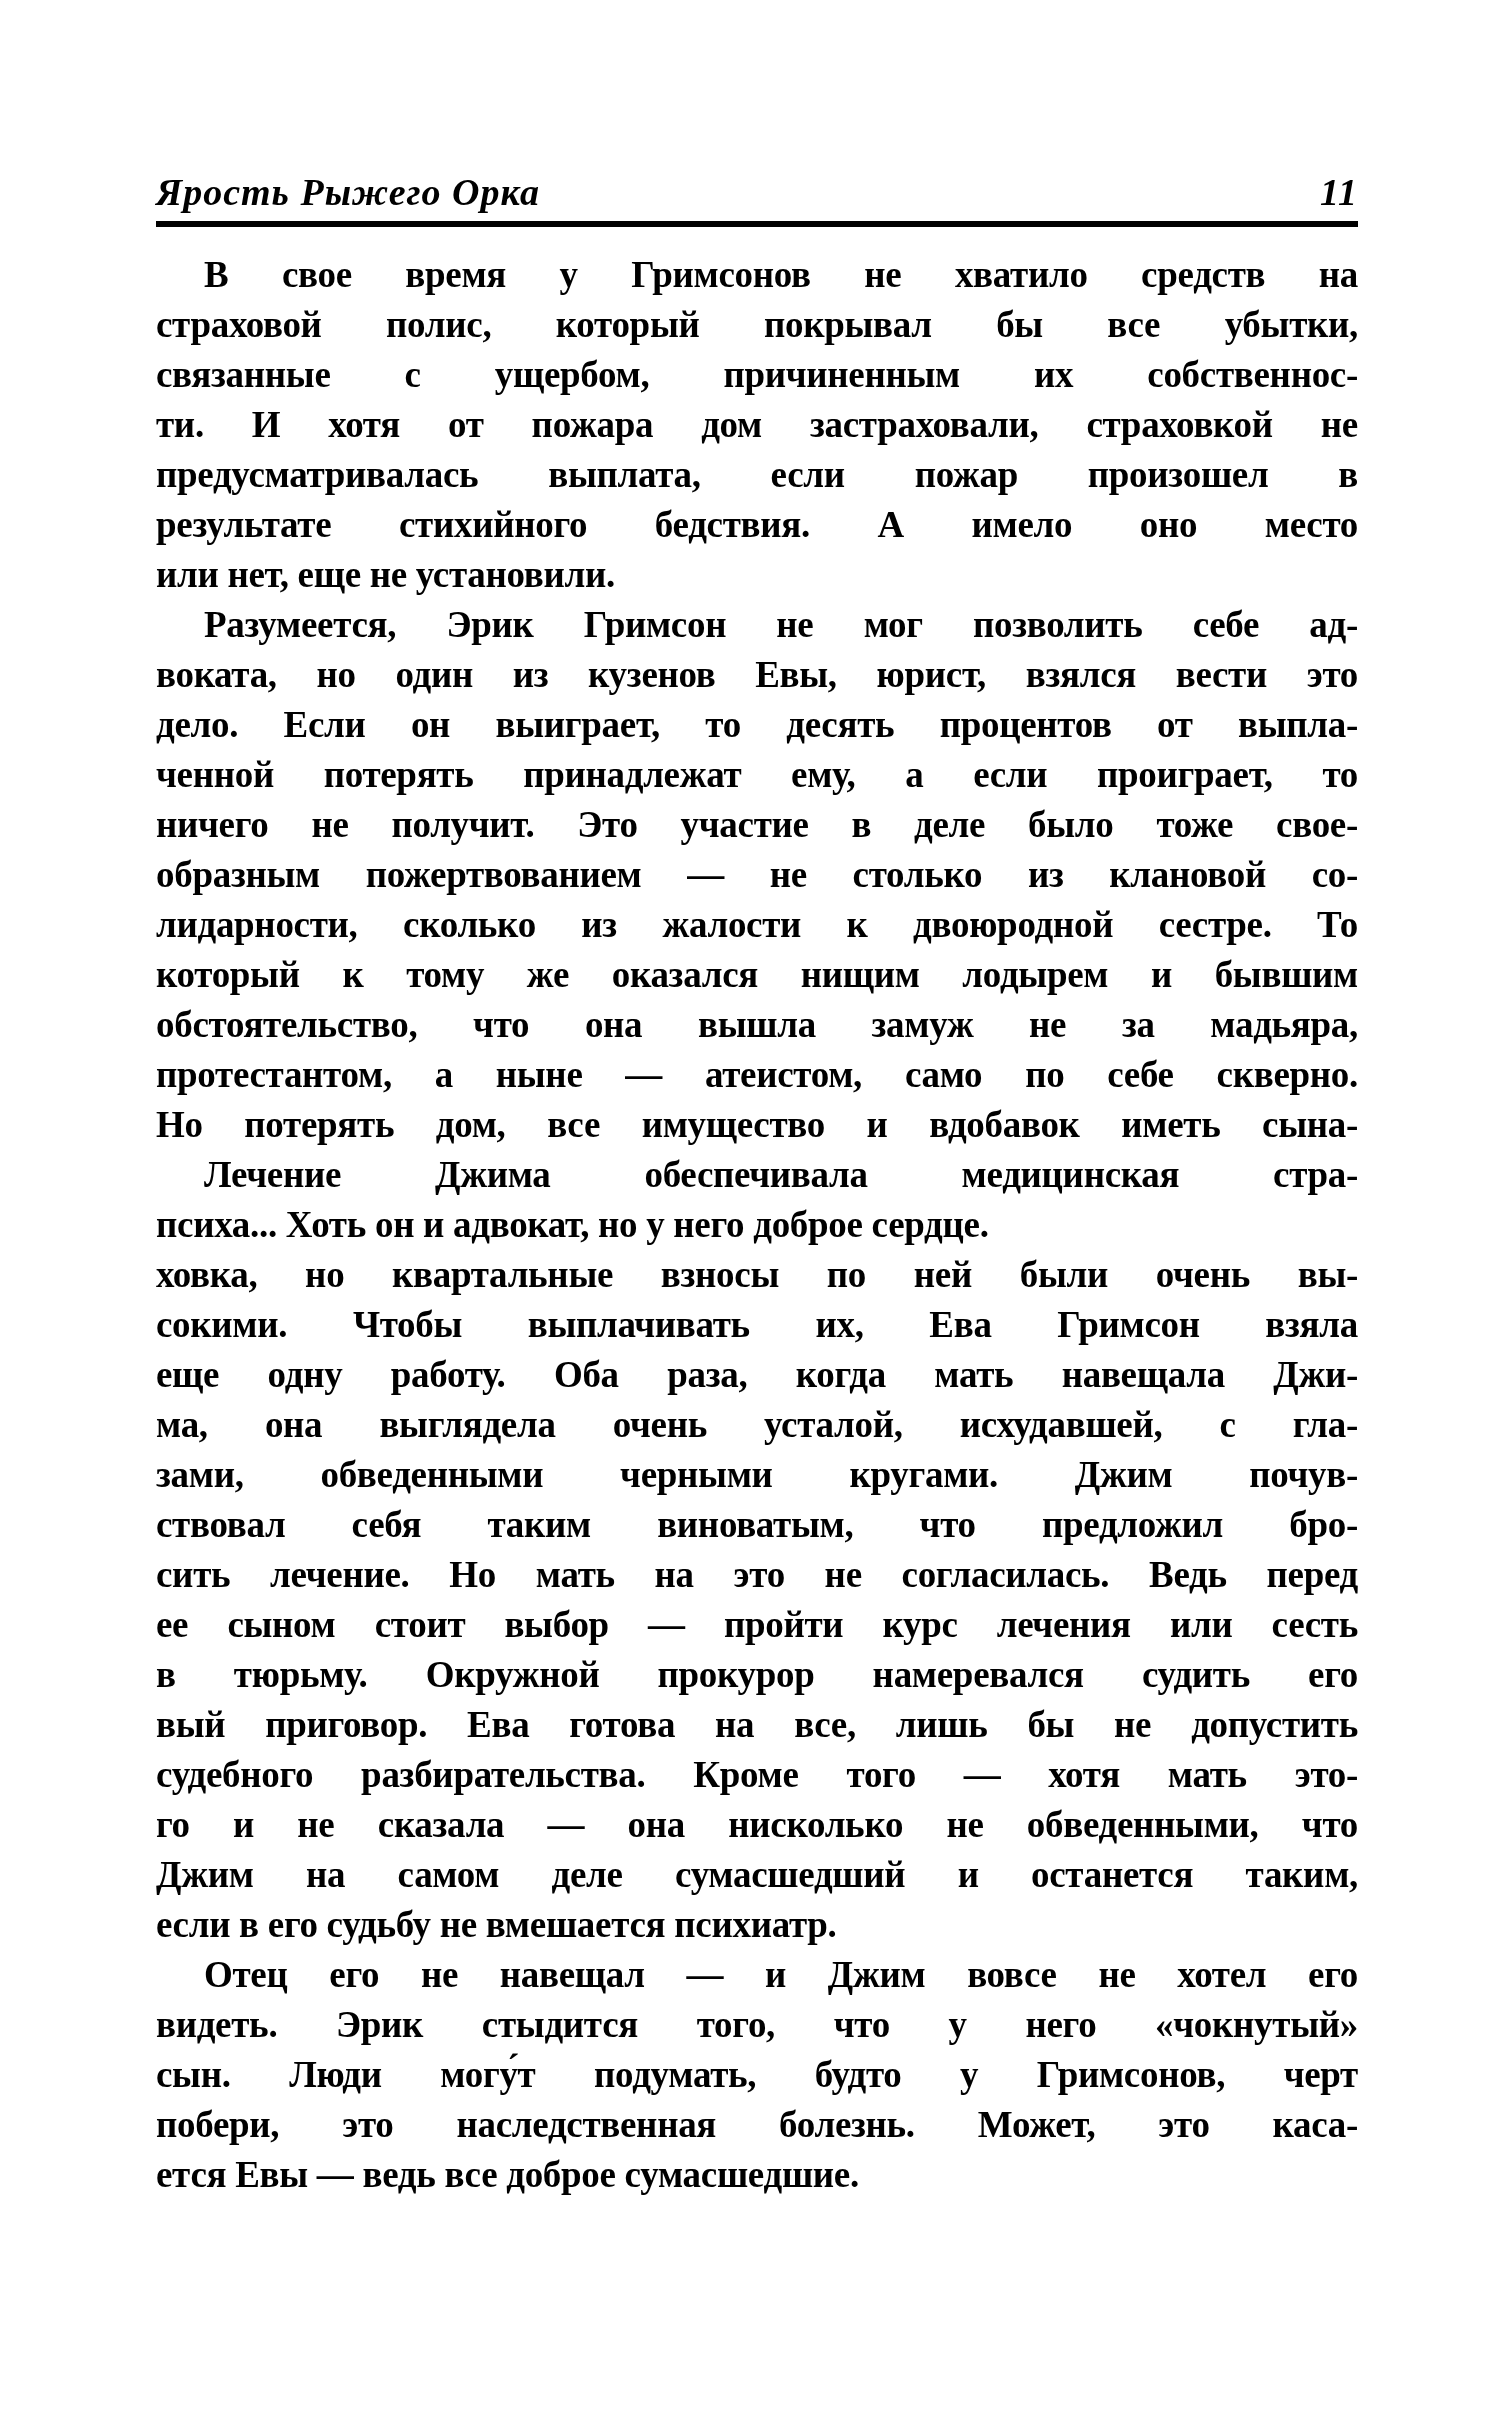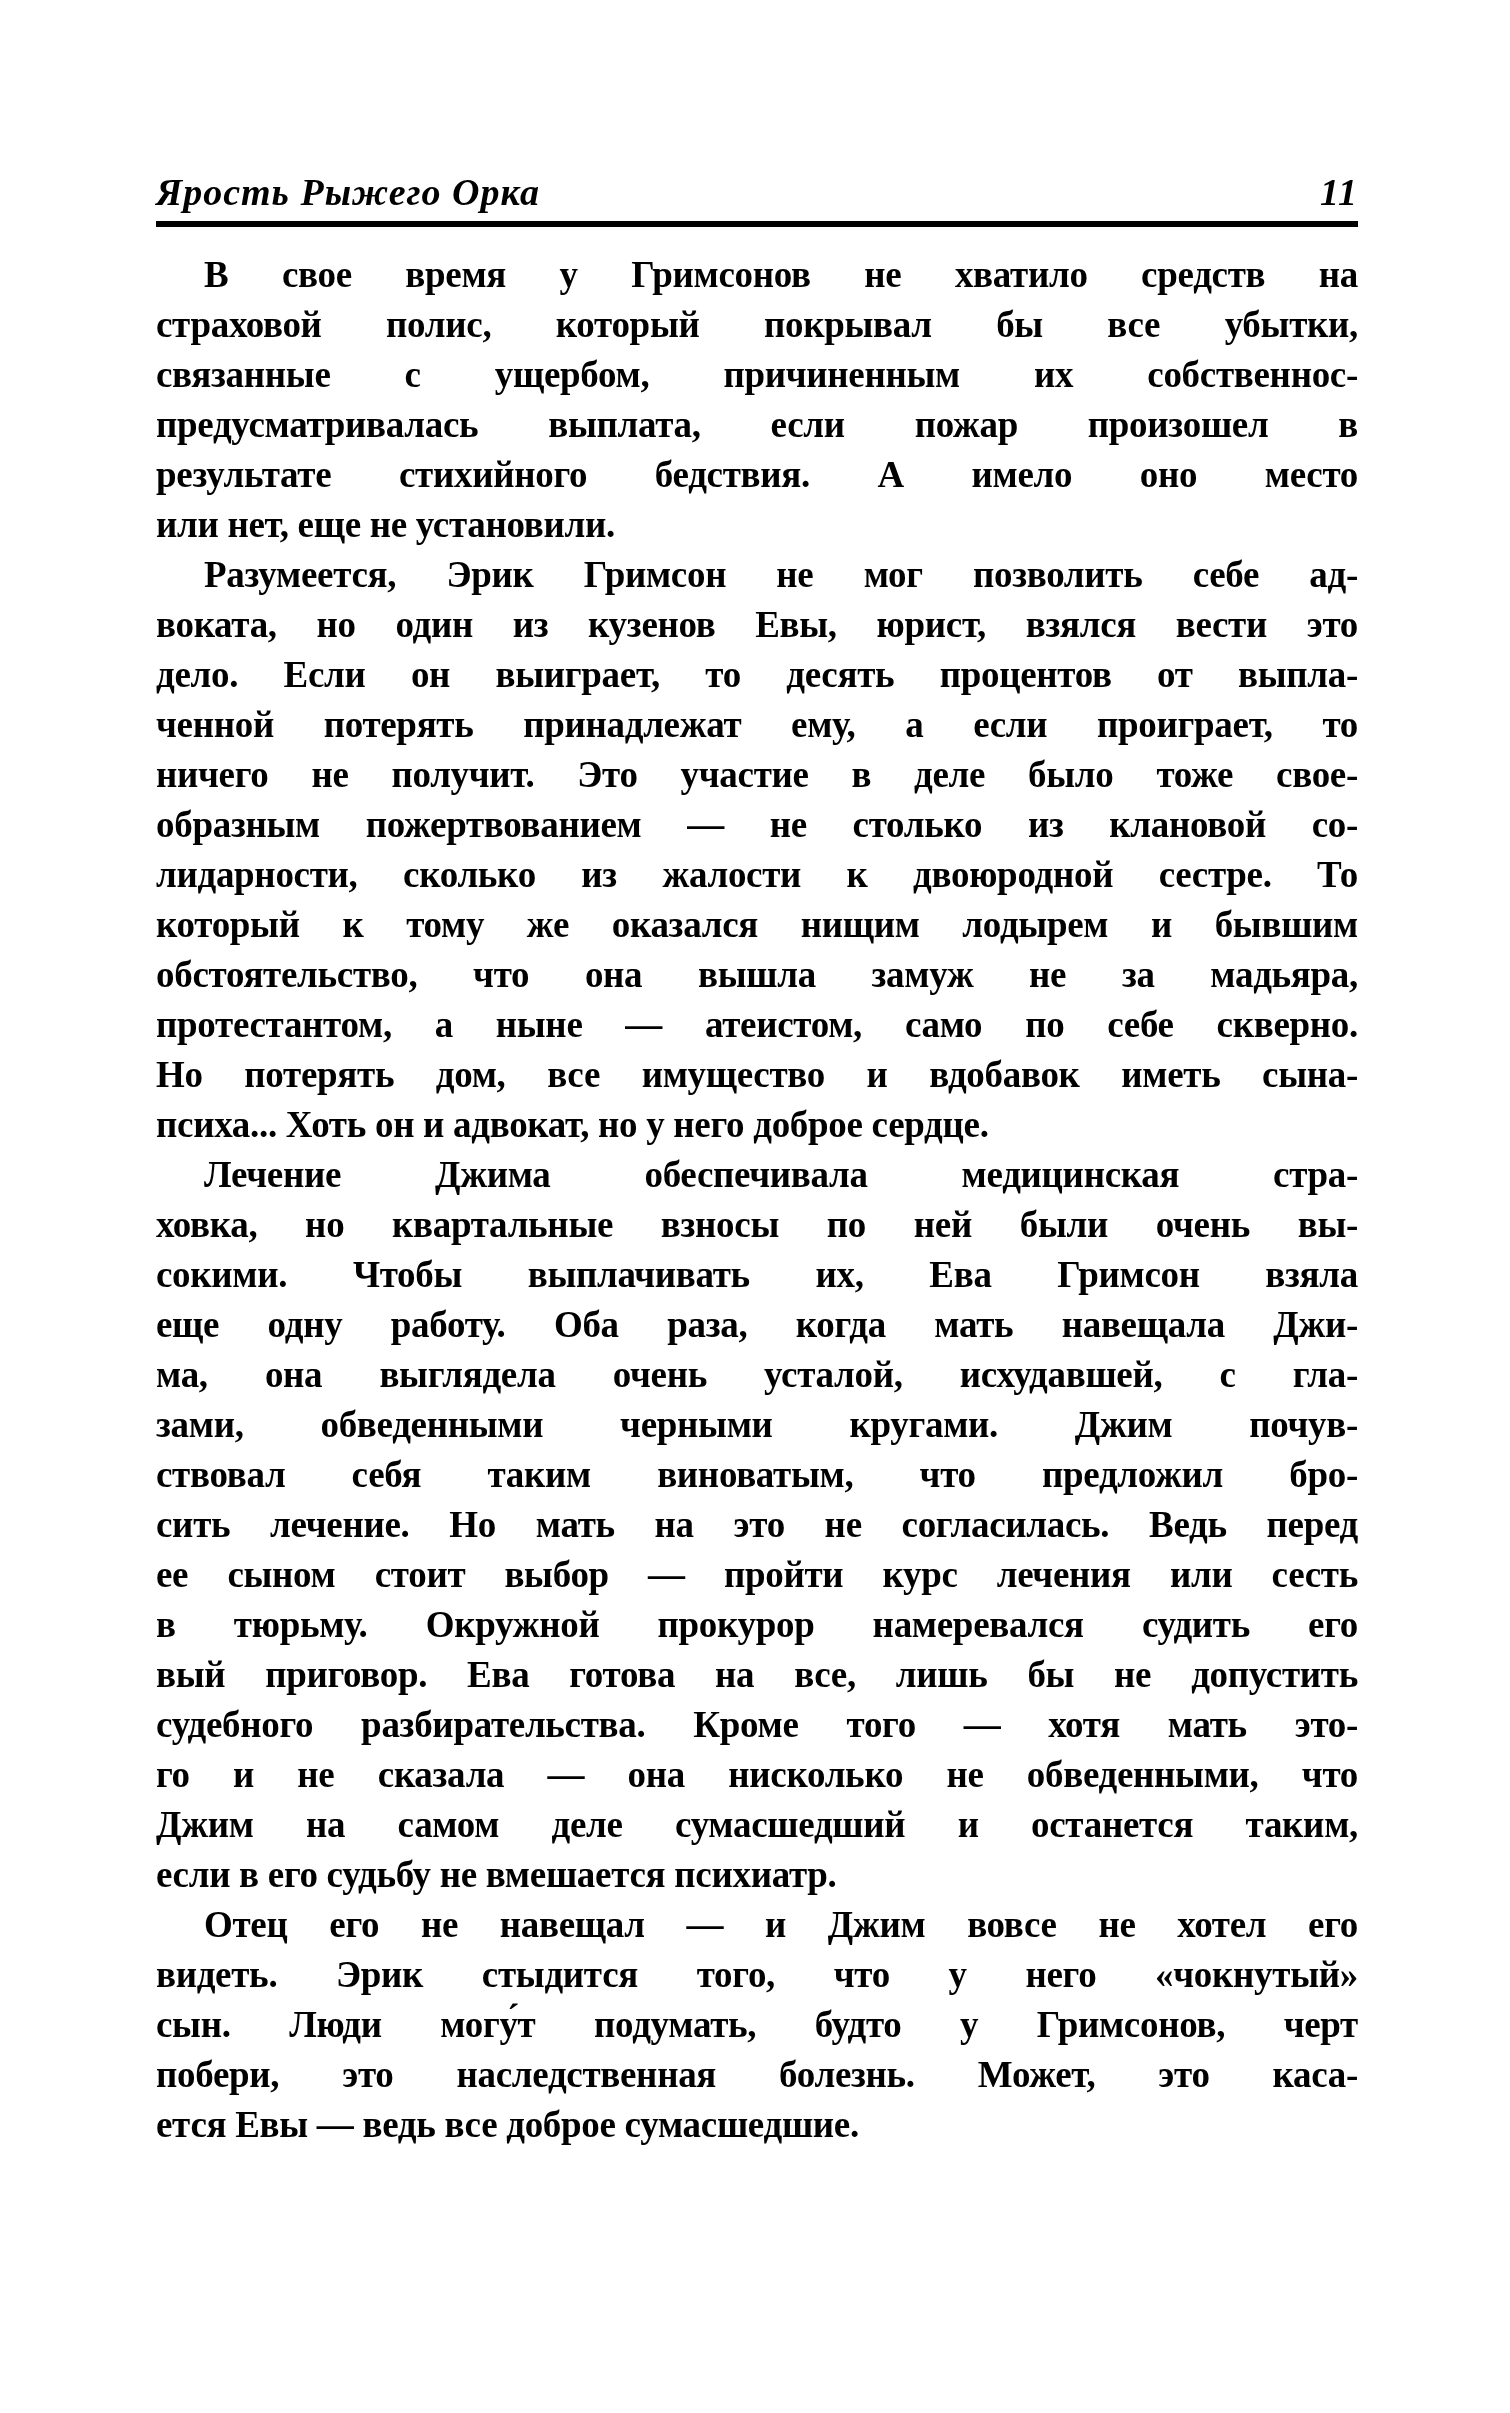--- a/index.html
+++ b/index.html
@@ -61,36 +61,37 @@
   <div class="content">
     <div class="header">
       <span class="title">Ярость Рыжего Орка</span>
       <span class="pagenum">11</span>
     </div>
     <div class="rule"></div>
     <div class="bodytext">
         <div class="line indent">В свое время у Гримсонов не хватило средств на</div>
         <div class="line">страховой полис, который покрывал бы все убытки,</div>
         <div class="line">связанные с ущербом, причиненным их собственнос-</div>
+        <div class="line">ти. И хотя от пожара дом застраховали, страховкой не</div>
         <div class="line">предусматривалась выплата, если пожар произошел в</div>
         <div class="line">результате стихийного бедствия. А имело оно место</div>
         <div class="line last">или нет, еще не установили.</div>
         <div class="line indent">Разумеется, Эрик Гримсон не мог позволить себе ад-</div>
         <div class="line">воката, но один из кузенов Евы, юрист, взялся вести это</div>
         <div class="line">дело. Если он выиграет, то десять процентов от выпла-</div>
         <div class="line">ченной потерять принадлежат ему, а если проиграет, то</div>
         <div class="line">ничего не получит. Это участие в деле было тоже свое-</div>
         <div class="line">образным пожертвованием — не столько из клановой со-</div>
         <div class="line">лидарности, сколько из жалости к двоюродной сестре. То</div>
         <div class="line">который к тому же оказался нищим лодырем и бывшим</div>
         <div class="line">обстоятельство, что она вышла замуж не за мадьяра,</div>
         <div class="line">протестантом, а ныне — атеистом, само по себе скверно.</div>
         <div class="line">Но потерять дом, все имущество и вдобавок иметь сына-</div>
+        <div class="line indent">Лечение Джима обеспечивала медицинская стра-</div>
         <div class="line last">психа... Хоть он и адвокат, но у него доброе сердце.</div>
-        <div class="line indent">Лечение Джима обеспечивала медицинская стра-</div>
         <div class="line">ховка, но квартальные взносы по ней были очень вы-</div>
         <div class="line">сокими. Чтобы выплачивать их, Ева Гримсон взяла</div>
         <div class="line">еще одну работу. Оба раза, когда мать навещала Джи-</div>
         <div class="line">ма, она выглядела очень усталой, исхудавшей, с гла-</div>
         <div class="line">зами, обведенными черными кругами. Джим почув-</div>
         <div class="line">ствовал себя таким виноватым, что предложил бро-</div>
         <div class="line">сить лечение. Но мать на это не согласилась. Ведь перед</div>
         <div class="line">ее сыном стоит выбор — пройти курс лечения или сесть</div>
         <div class="line">в тюрьму. Окружной прокурор намеревался судить его</div>
         <div class="line">вый приговор. Ева готова на все, лишь бы не допустить</div>

